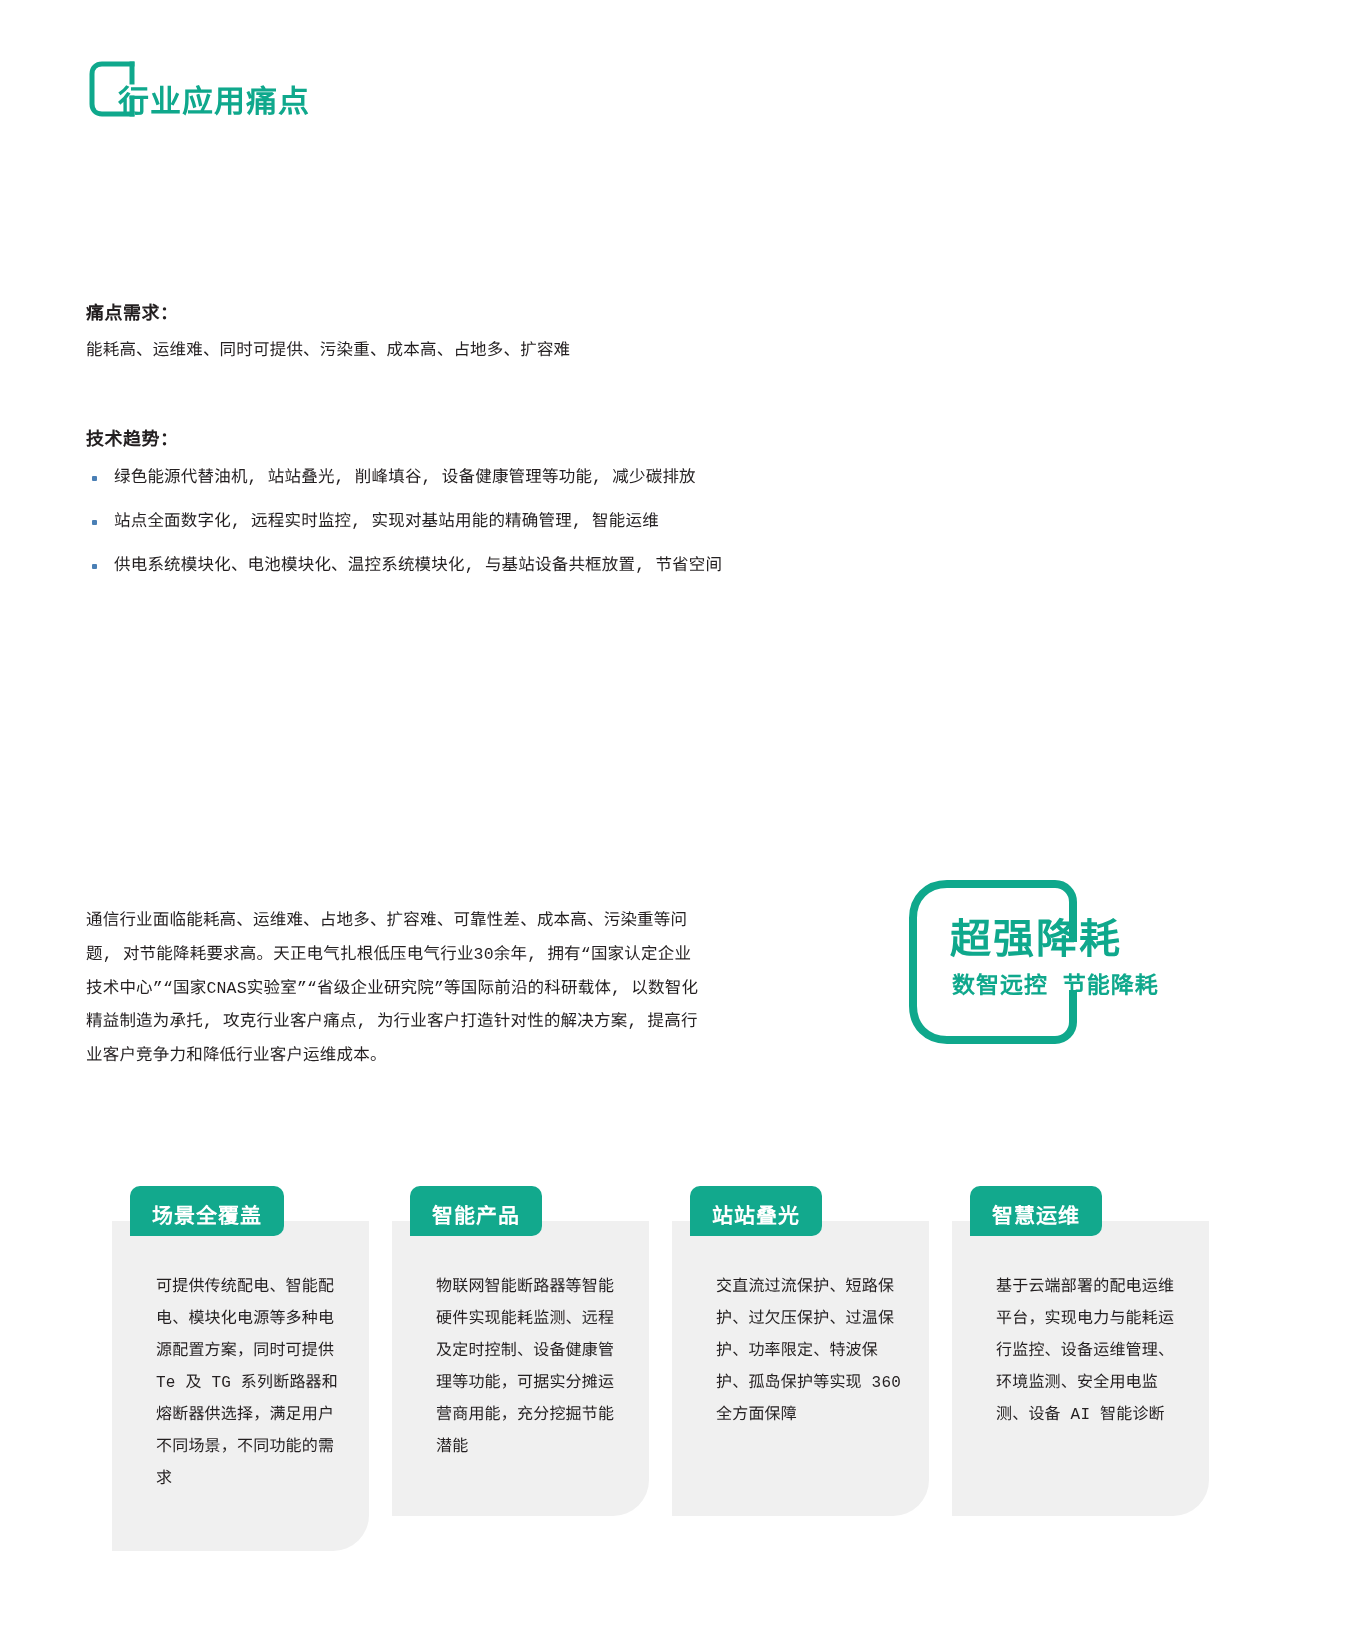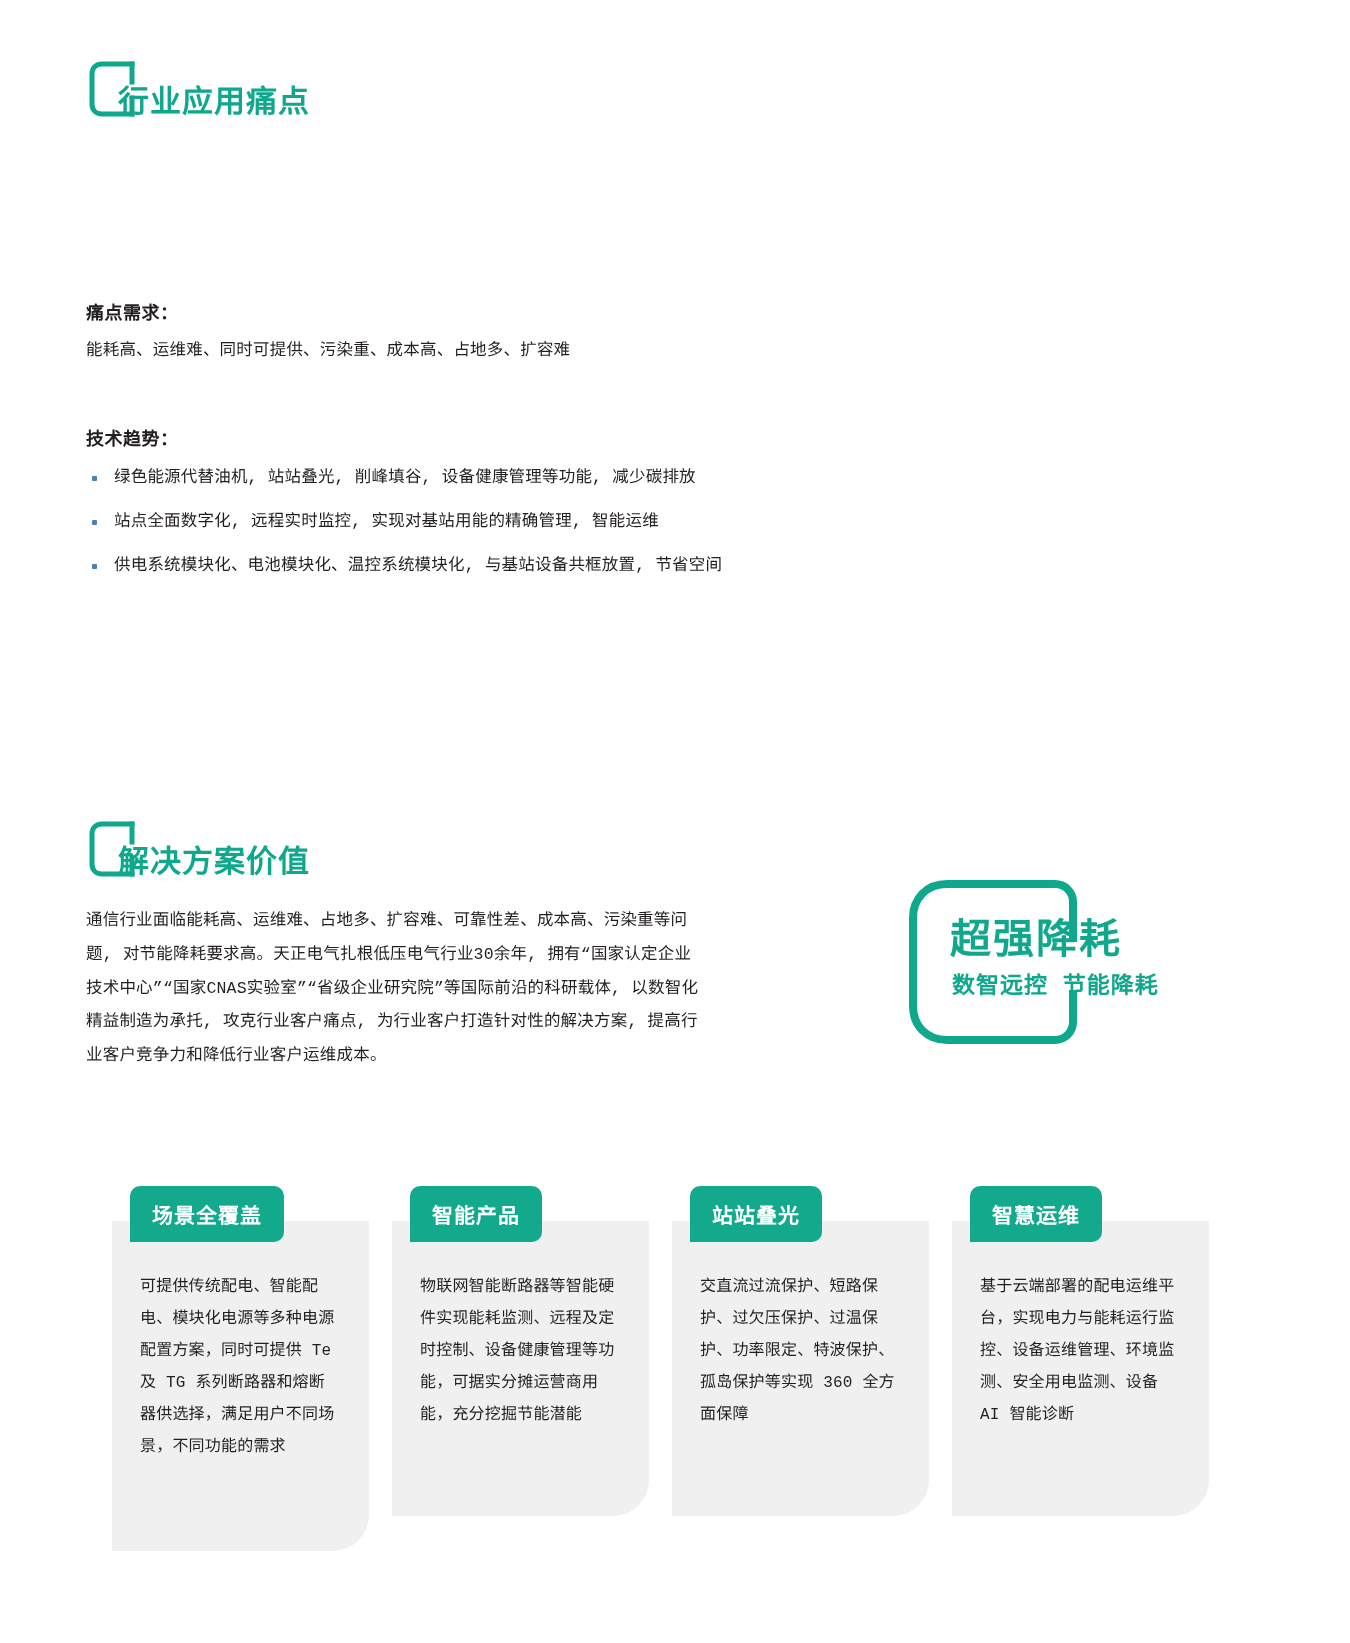--- a/index.html
+++ b/index.html
@@ -158,33 +158,33 @@
     min-height: 330px;
   }
   .card-body {
     position: absolute;
     left: 0;
     top: 35px;
     width: 257px;
     min-height: 295px;
     background: #f0f0f0;
     border-radius: 0 0 36px 0;
-    padding: 50px 28px 28px 28px;
+    padding: 50px 28px 28px 44px;
   }
   .card-1 .card-body { min-height: 330px; }
   .card-label {
     position: absolute;
     left: 18px;
     top: 0;
     background: #12a98d;
     color: #ffffff;
     font-size: 21px;
     font-weight: 700;
     letter-spacing: 1px;
-    padding: 13px 22px 13px 22px;
+    padding: 13px 22px 7px 22px;
     border-radius: 10px 10px 10px 0;
     white-space: nowrap;
     z-index: 2;
   }
   .card-text {
     font-size: 16px;
     line-height: 2.0;
     color: #231f20;
     letter-spacing: 0.2px;
   }
@@ -210,30 +210,20 @@
   <div class="para" id="p-pain" style="line-height:1.5;">能耗高、运维难、同时可提供、污染重、成本高、占地多、扩容难</div>
 
   <div class="sub-head" id="h-trend">技术趋势：</div>
 
   <ul class="bullets">
     <li>绿色能源代替油机, 站站叠光, 削峰填谷, 设备健康管理等功能, 减少碳排放</li>
     <li>站点全面数字化, 远程实时监控, 实现对基站用能的精确管理, 智能运维</li>
     <li>供电系统模块化、电池模块化、温控系统模块化, 与基站设备共框放置, 节省空间</li>
   </ul>
 
-  <div class="section-head" id="sec2">
-    <span class="bracket">
-      <svg width="48" height="58" viewBox="0 0 48 58" fill="none" xmlns="http://www.w3.org/2000/svg">
-        <path d="M44 4 H14 C8 4 4 8 4 14 V44 C4 50 8 54 14 54 H44" stroke="#0fa88c" stroke-width="5" fill="none" stroke-linecap="square"></path>
-        <path d="M44 4 V22" stroke="#0fa88c" stroke-width="5" stroke-linecap="square"></path>
-        <path d="M44 54 V38" stroke="#0fa88c" stroke-width="5" stroke-linecap="square"></path>
-      </svg>
-    </span>
-    <span class="section-title">解决方案价值</span>
-  </div>
 
   <div class="para" id="p2">通信行业面临能耗高、运维难、占地多、扩容难、可靠性差、成本高、污染重等问题, 对节能降耗要求高。天正电气扎根低压电气行业30余年, 拥有“国家认定企业技术中心”“国家CNAS实验室”“省级企业研究院”等国际前沿的科研载体, 以数智化精益制造为承托, 攻克行业客户痛点, 为行业客户打造针对性的解决方案, 提高行业客户竞争力和降低行业客户运维成本。</div>
 
   <div class="badge">
     <span class="badge-bracket">
       <svg width="270" height="165" viewBox="0 0 270 165" fill="none" xmlns="http://www.w3.org/2000/svg">
         <path d="M150 4 H42 C22 4 8 18 8 38 V126 C8 146 22 160 42 160 H150" stroke="#0fa88c" stroke-width="8" fill="none" stroke-linecap="butt"></path>
         <path d="M150 4 C160 4 168 12 168 22 V62" stroke="#0fa88c" stroke-width="8" fill="none"></path>
         <path d="M150 160 C160 160 168 152 168 142 V110" stroke="#0fa88c" stroke-width="8" fill="none"></path>
       </svg>

